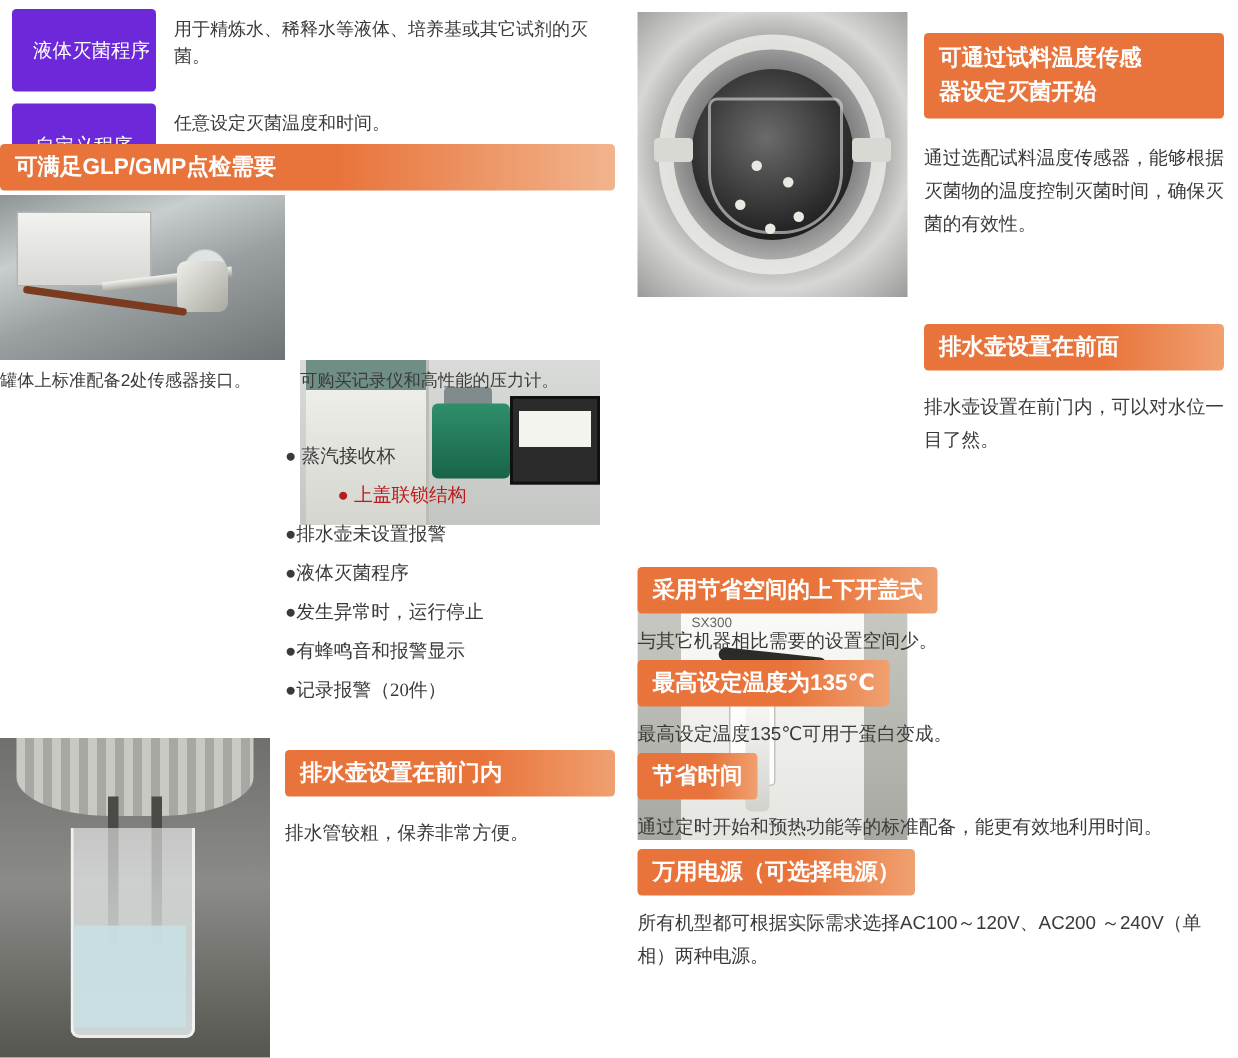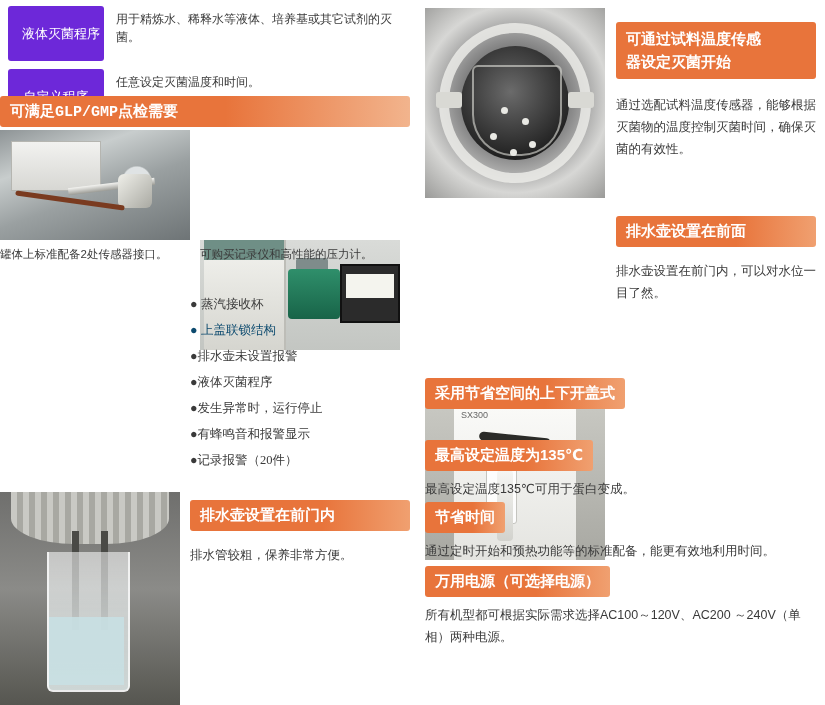--- a/index.html
+++ b/index.html
@@ -28,21 +28,20 @@
     background:linear-gradient(to right,#e8743b 0%,#e8743b 60%,#f0a070 100%);
     color:#fff;
     font-size:15px;
     font-weight:bold;
     padding:6px 10px;
     border-radius:3px;
     white-space:nowrap;
   }
   .bar.wide{
     background:linear-gradient(to right,#e8743b 0%,#e8743b 55%,#f2b48d 100%);
-    font-family:Liberation Mono, monospace;
   }
   .hdr-orange{
     background:#e8743b;color:#fff;font-weight:bold;font-size:15px;
     padding:7px 12px;border-radius:3px;display:inline-block;
   }
   .txt{font-size:12.5px;line-height:1.75;color:#3a3a3a;}
 
   
   .abs{position:absolute;}
 
@@ -155,21 +154,21 @@
       <div class="hose"></div>
       <div class="tube"></div>
       <div class="tube2"></div>
       <div class="glass"></div>
       <div class="water"></div>
     </div>
 
     <div class="abs" style="left:190px;top:282px;width:220px;">
       <ul style="list-style:none;margin:14px 0 0 0;padding:0;">
         <li style="font-size:12.5px;color:#3a3a3a;margin-bottom:9px;">● <span>蒸汽接收杯</span></li>
-        <li style="font-size:12.5px;color:#0c4a6e;margin-bottom:9px;">● <span>上盖联锁结构</span></li>
+        <li style="font-size:12.5px;color:#b91c1c;margin-bottom:9px;margin-left:35px;">● <span>上盖联锁结构</span></li>
         <li style="font-size:12.5px;color:#3a3a3a;margin-bottom:9px;">●<span>排水壶未设置报警</span></li>
         <li style="font-size:12.5px;color:#3a3a3a;margin-bottom:9px;">●<span>液体灭菌程序</span></li>
         <li style="font-size:12.5px;color:#3a3a3a;margin-bottom:9px;">●<span>发生异常时，运行停止</span></li>
         <li style="font-size:12.5px;color:#3a3a3a;margin-bottom:9px;">●<span>有蜂鸣音和报警显示</span></li>
         <li style="font-size:12.5px;color:#3a3a3a;margin-bottom:2px;font-family:Liberation Serif, serif;">●<span>记录报警（20件）</span></li>
       </ul>
     </div>
 
     <div class="abs" style="left:190px;top:500px;width:220px;">
       <div class="bar">排水壶设置在前门内</div>
@@ -210,20 +209,21 @@
       <div class="cyl"></div>
     </div>
 
     <div class="abs" style="left:196px;top:216px;width:200px;">
       <div class="bar">排水壶设置在前面</div>
       <div class="txt" style="margin-top:14px;">排水壶设置在前门内，可以对水位一目了然。</div>
     </div>
 
     <div class="abs" style="left:5px;top:378px;width:392px;">
       <div class="bar" style="display:inline-block;text-align:center;">采用节省空间的上下开盖式</div>
+      <div class="txt" style="margin-top:8px;">与其它机器相比需要的设置空间少。</div>
     </div>
 
     <div class="abs" style="left:5px;top:440px;width:392px;">
       <div class="bar" style="display:inline-block;">最高设定温度为135℃</div>
       <div class="txt" style="margin-top:8px;">最高设定温度135℃可用于蛋白变成。</div>
     </div>
 
     <div class="abs" style="left:5px;top:502px;width:392px;">
       <div class="bar" style="display:inline-block;">节省时间</div>
       <div class="txt" style="margin-top:8px;">通过定时开始和预热功能等的标准配备，能更有效地利用时间。</div>

